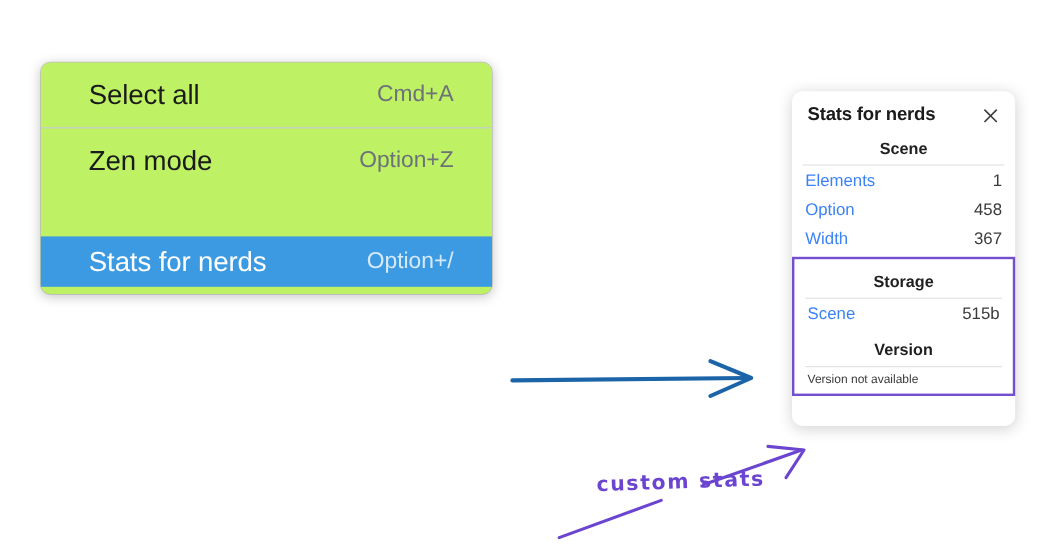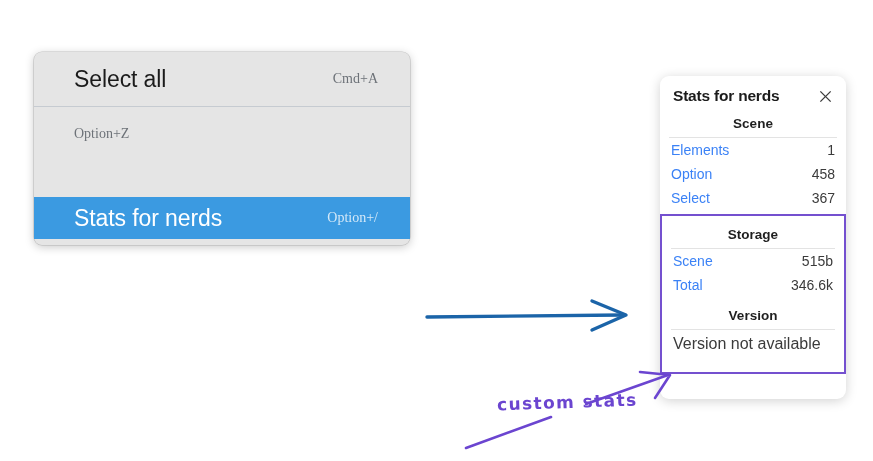--- a/index.html
+++ b/index.html
@@ -15,21 +15,21 @@
     overflow: hidden;
     font-family: "Liberation Sans", sans-serif;
   }
 
   
   #context-menu {
     position: absolute;
     left: 34px;
     top: 52px;
     width: 376px;
-    background: #e5e5e5;
+    background: #bef264;
     border-radius: 8px;
     box-shadow: 0 2px 10px rgba(0,0,0,0.22), 0 0 0 0.6px rgba(0,0,0,0.18);
     padding: 6px 0 6px 0;
     box-sizing: border-box;
   }
   .menu-group + .menu-group {
     border-top: 1px solid #c6cbd1;
     margin-top: 6px;
     padding-top: 6px;
   }
@@ -42,24 +42,23 @@
     box-sizing: border-box;
     cursor: default;
   }
   .menu-item .label {
     font-size: 23px;
     color: #1b1b1b;
     letter-spacing: -0.1px;
     white-space: nowrap;
   }
   .menu-item .shortcut {
-    font-size: 14px;
+    font-size: 19px;
     color: #6d7278;
     white-space: nowrap;
-    font-family: Liberation Serif, serif;
   }
   .menu-item.selected {
     background: #3b9ae1;
   }
   .menu-item.selected .label { color: #ffffff; }
   .menu-item.selected .shortcut { color: #d5e9f8; }
 
   
   #stats-panel {
     position: absolute;
@@ -106,29 +105,29 @@
     display: flex;
     justify-content: space-between;
     align-items: center;
     font-size: 14px;
     color: #3b3b3b;
     padding: 4px 11px 4px 11px;
   }
   .stat-row .k { color: #3b82f6; }
   .stat-row .v { color: #3b3b3b; }
   .stat-single {
-    font-size: 16px;
+    font-size: 10px;
     color: #3b3b3b;
     padding: 5px 11px 2px 11px;
     white-space: nowrap;
   }
   #custom-region {
     border: 2px solid #7450cf;
     margin: 4px 0 16px 0;
-    padding-bottom: 17px;
+    padding-bottom: 4px;
   }
 
   
   #annotations {
     position: absolute;
     left: 0; top: 0;
     width: 873px; height: 461px;
     pointer-events: none;
   }
   #handwritten-label {
@@ -153,20 +152,21 @@
 
     <div class="menu-group">
       <div class="menu-item">
         <span class="label">Select all</span>
         <span class="shortcut">Cmd+A</span>
       </div>
     </div>
 
     <div class="menu-group">
       <div class="menu-item">
+        <span class="label">Zen mode</span>
         <span class="shortcut">Option+Z</span>
       </div>
       <div class="menu-item">
       </div>
       <div class="menu-item selected">
         <span class="label">Stats for nerds</span>
         <span class="shortcut">Option+/</span>
       </div>
     </div>
 
@@ -187,36 +187,32 @@
 
     <div class="stat-row">
       <span class="k">Elements</span>
       <span class="v">1</span>
     </div>
     <div class="stat-row">
       <span class="k">Option</span>
       <span class="v">458</span>
     </div>
     <div class="stat-row">
-      <span class="k">Select</span>
+      <span class="k">Width</span>
       <span class="v">367</span>
     </div>
 
     <div id="custom-region">
 
       <div class="section-head">Storage</div>
       <div class="rule"></div>
 
       <div class="stat-row">
         <span class="k">Scene</span>
         <span class="v">515b</span>
-      </div>
-      <div class="stat-row">
-        <span class="k">Total</span>
-        <span class="v">346.6k</span>
       </div>
 
       <div class="section-head">Version</div>
       <div class="rule"></div>
 
       <div class="stat-single">Version not available</div>
     </div>
 
   </div>
 

